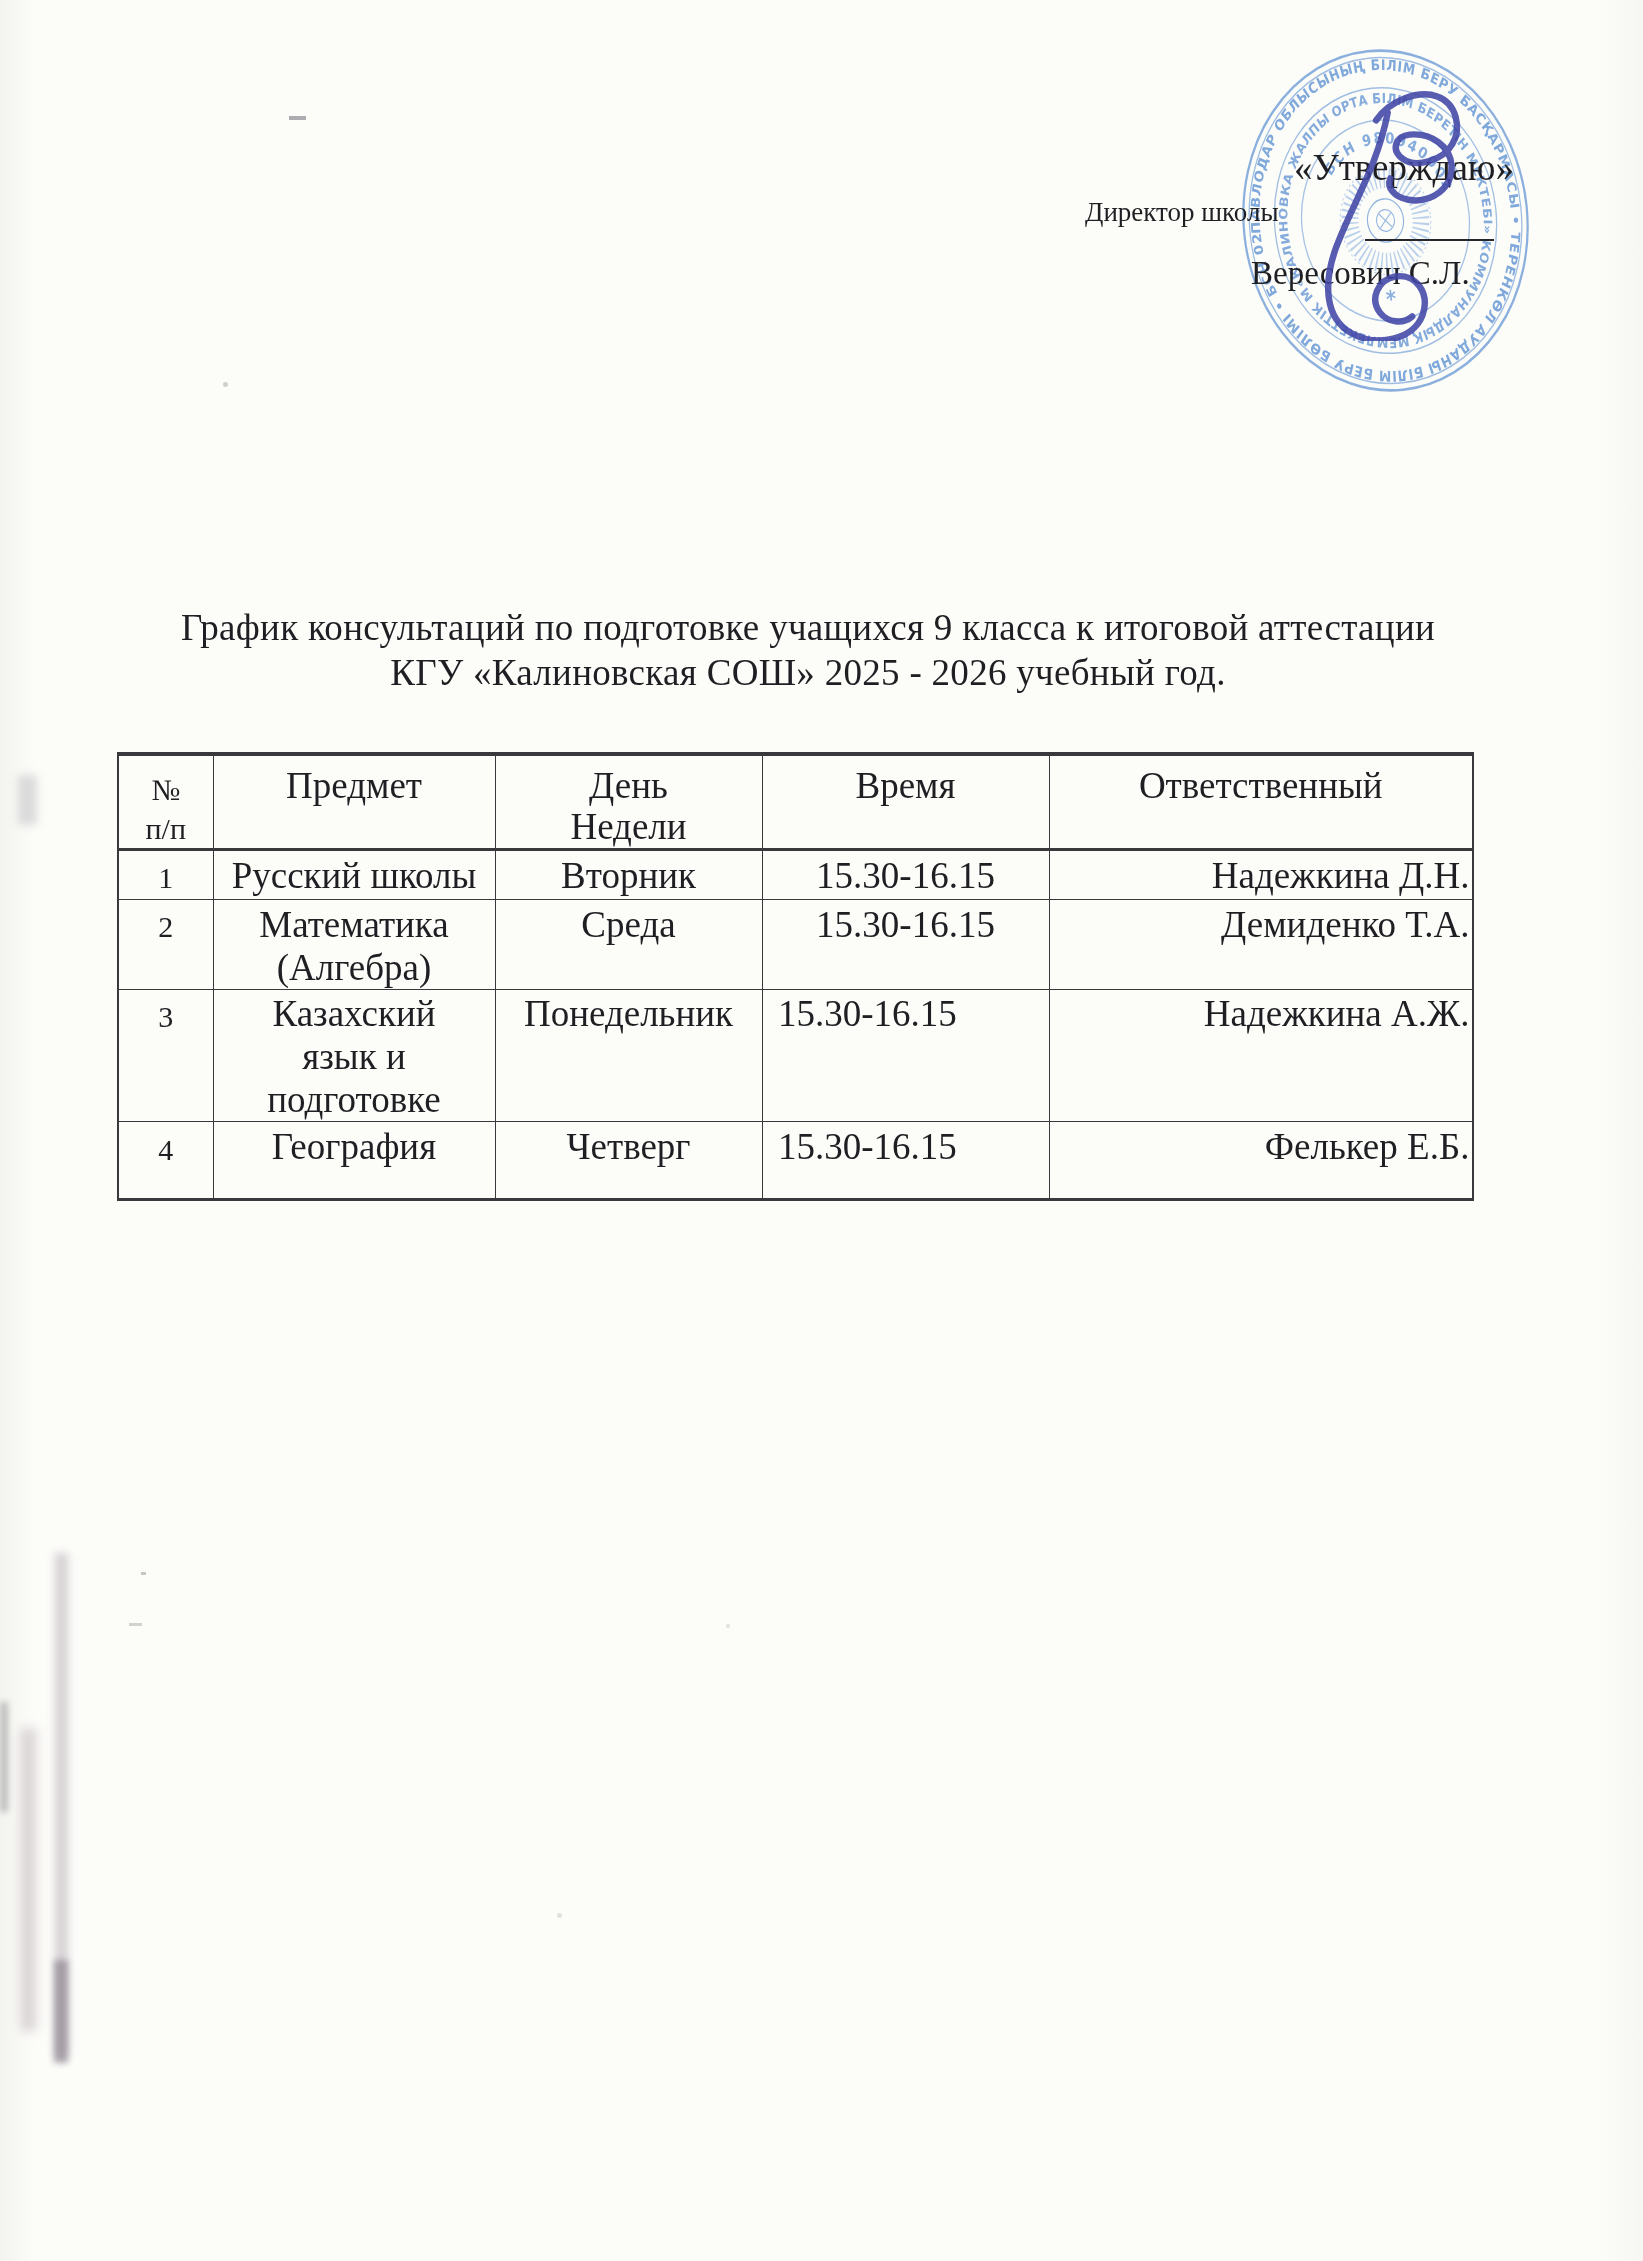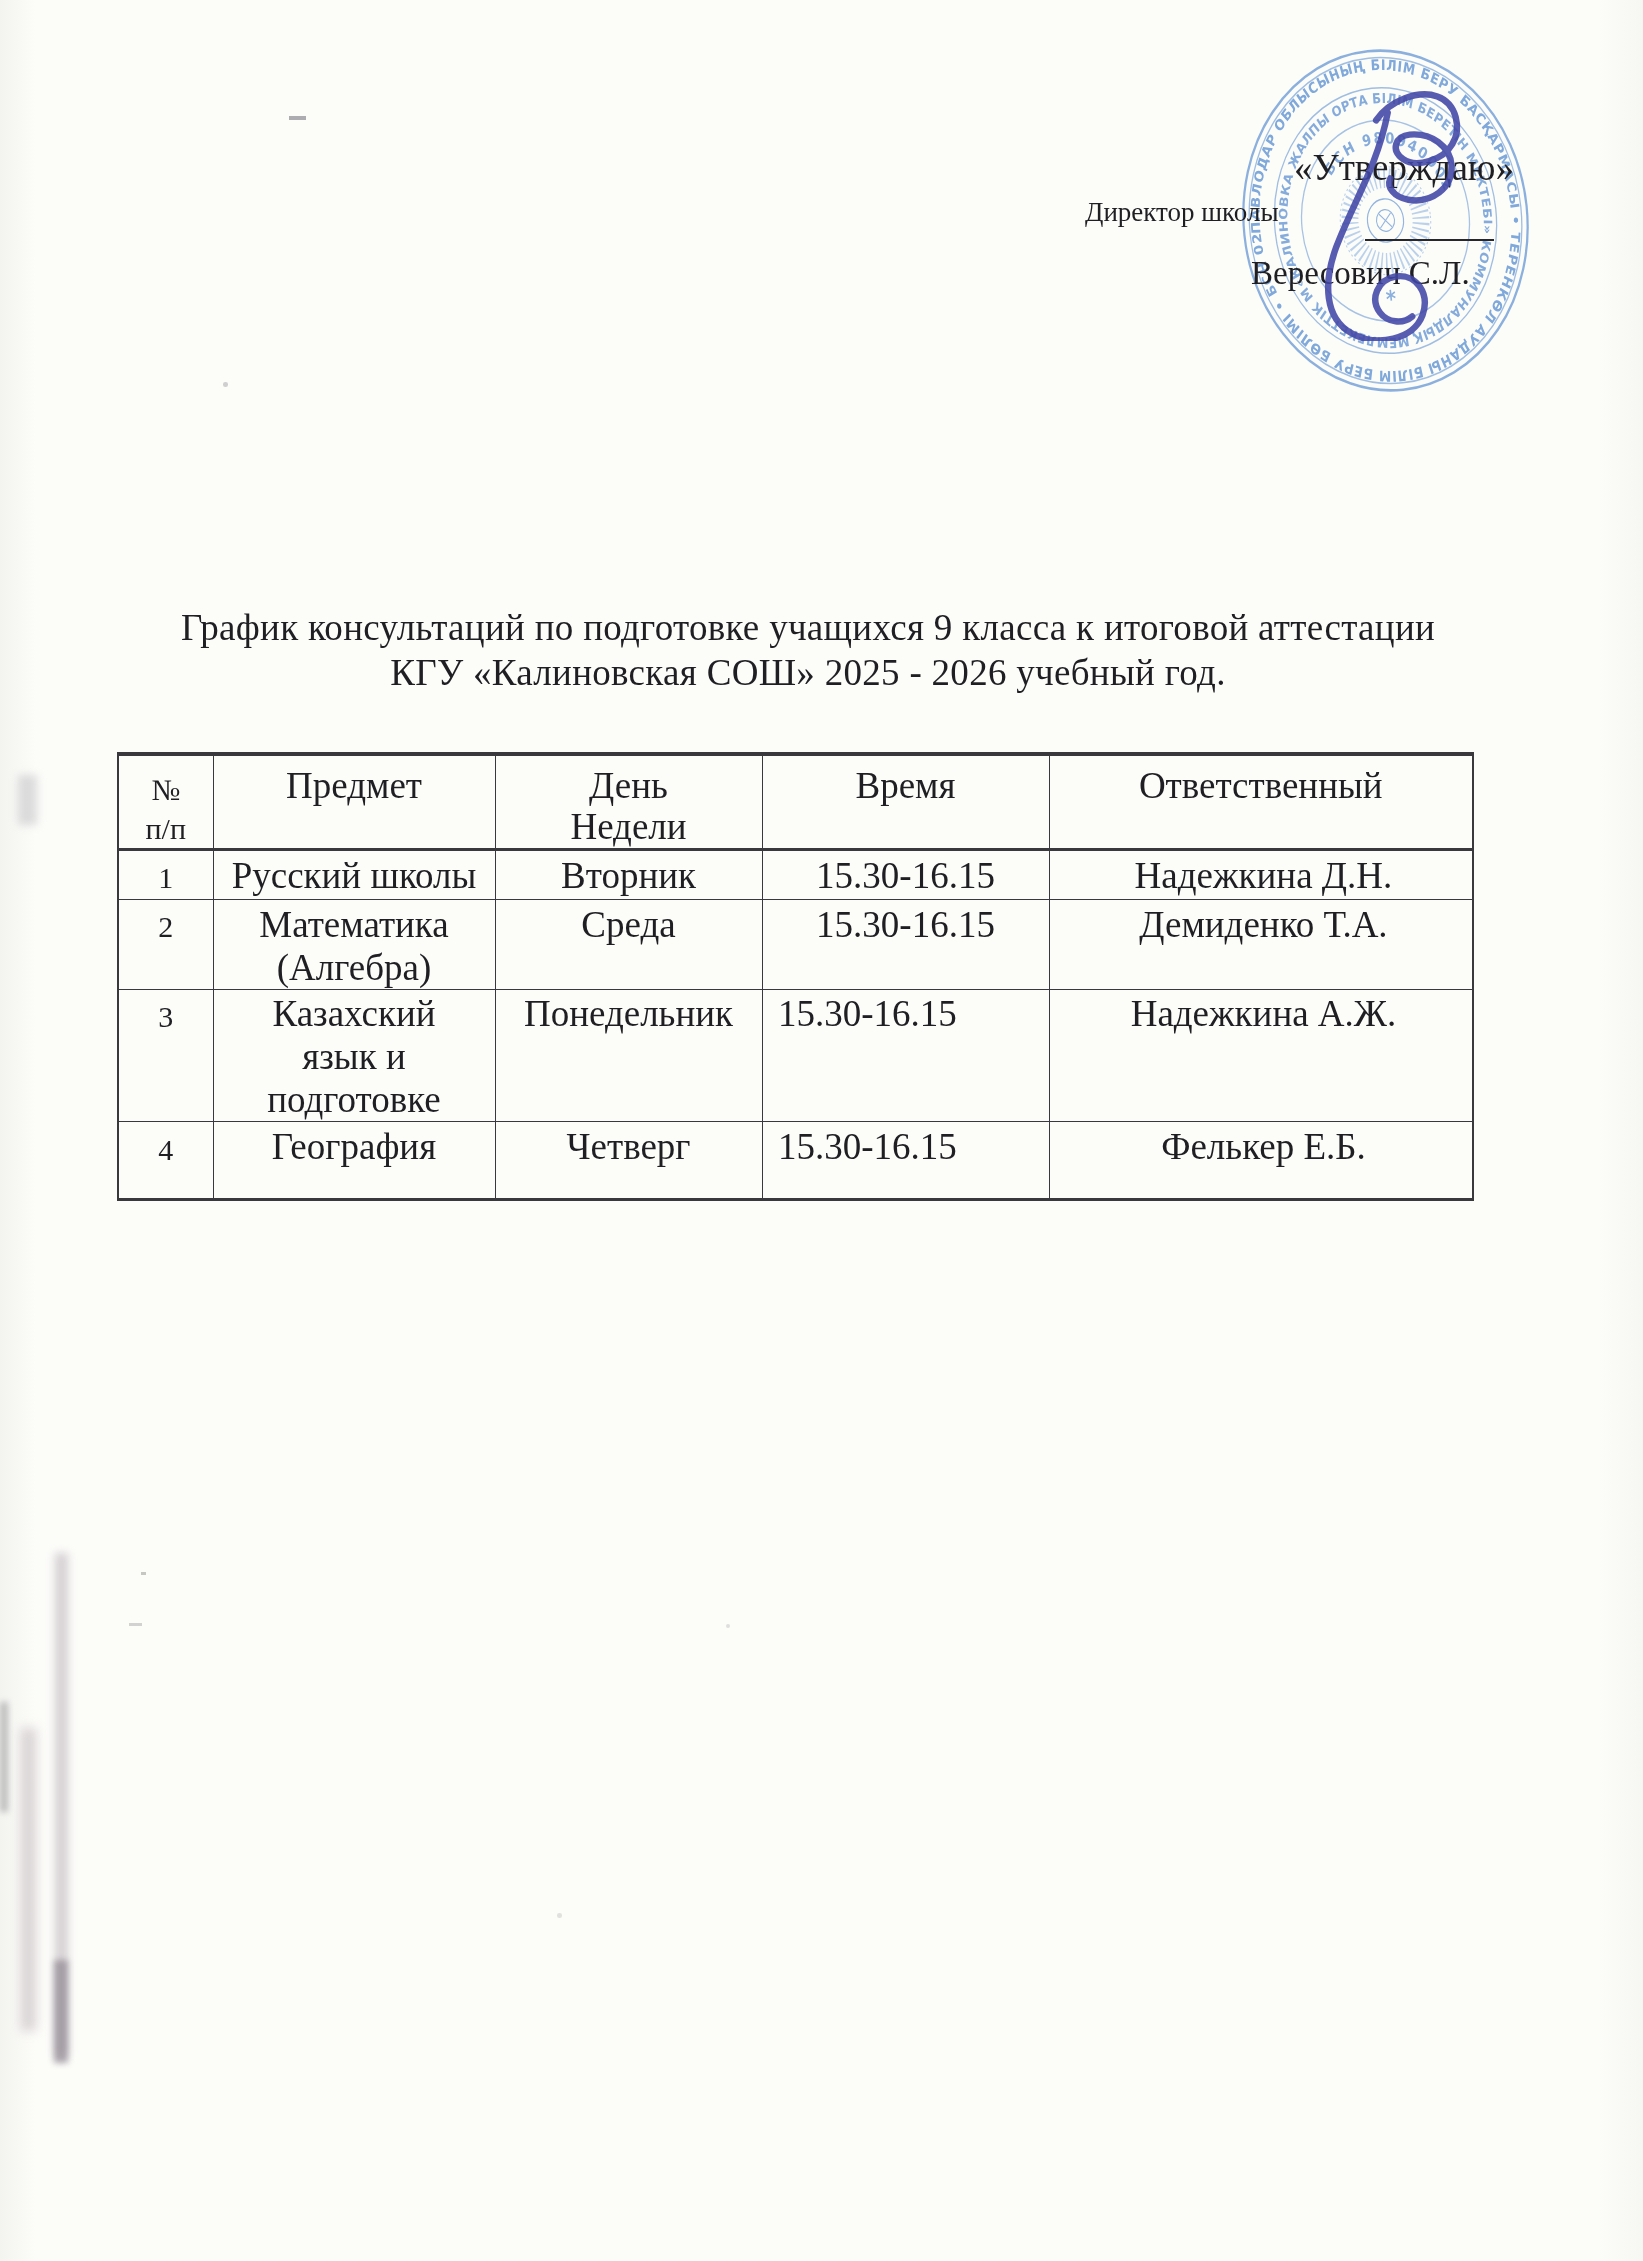--- a/index.html
+++ b/index.html
@@ -37,21 +37,21 @@
     border:1.9px solid var(--table-border); vertical-align:top;
     font-weight:normal; text-align:center; line-height:43px; padding:2.6px 2.6px 0;
   }
   .schedule{border:2.6px solid var(--table-border);}
   .schedule thead tr{height:87px;}
   .schedule thead th{border-top-width:4.5px; border-bottom-width:3.2px; padding-top:9px; line-height:41px;}
   .schedule thead th.c-num{font-size:30px; line-height:39px; padding-top:14px;}
   tr.r1{height:43px;} tr.r2{height:86px;} tr.r3{height:129px;} tr.r4{height:78px;}
   tr.r4 td{border-bottom-width:3.9px;}
   td.c-num{font-size:30px; padding-top:5.2px;}
-  td.c-resp{text-align:center; padding-left:8px;}
+  td.c-resp{text-align:right; padding-left:8px;}
   tr.r3 td.c-time, tr.r4 td.c-time{text-align:left; padding-left:15.5px;}
   .cell-line{min-height:0;}
 
   
   .art{position:absolute; pointer-events:none; z-index:0;}
 </style>
 </head>
 <body>
 
 <div class="page">

